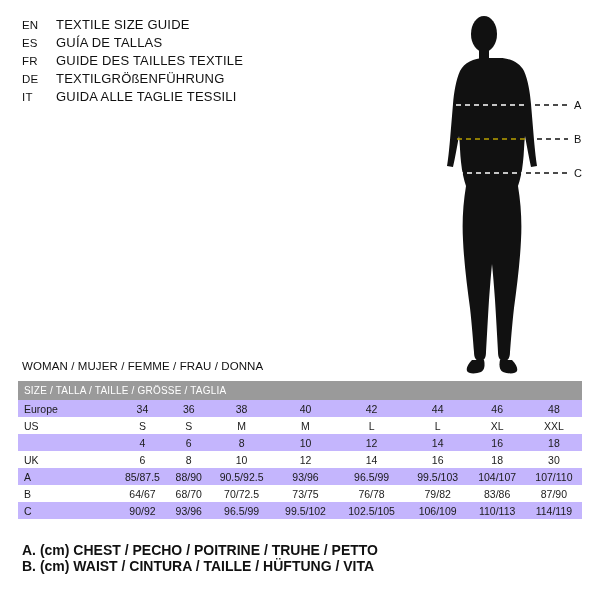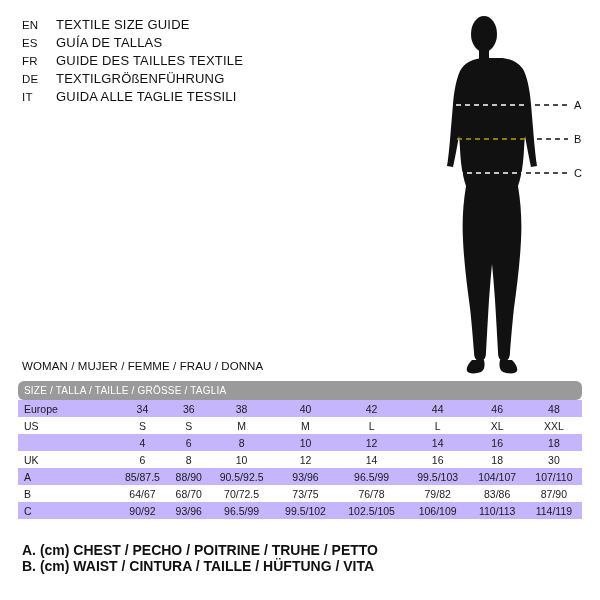--- a/index.html
+++ b/index.html
@@ -94,21 +94,20 @@
   }
   .row-head td {
     background: #9a9a9a;
     color: #ffffff;
     font-size: 10px;
     letter-spacing: 0.2px;
     height: 19px;
   }
   .row-head td.rowlabel {
     text-align: left;
-    border-radius: 6px;
   }
   .row-shade td { background: #c4b5fd; }
   .row-plain td { background: #ffffff; }
 
   
   .notes {
     position: absolute;
     left: 22px;
     top: 543px;
     font-size: 14px;

